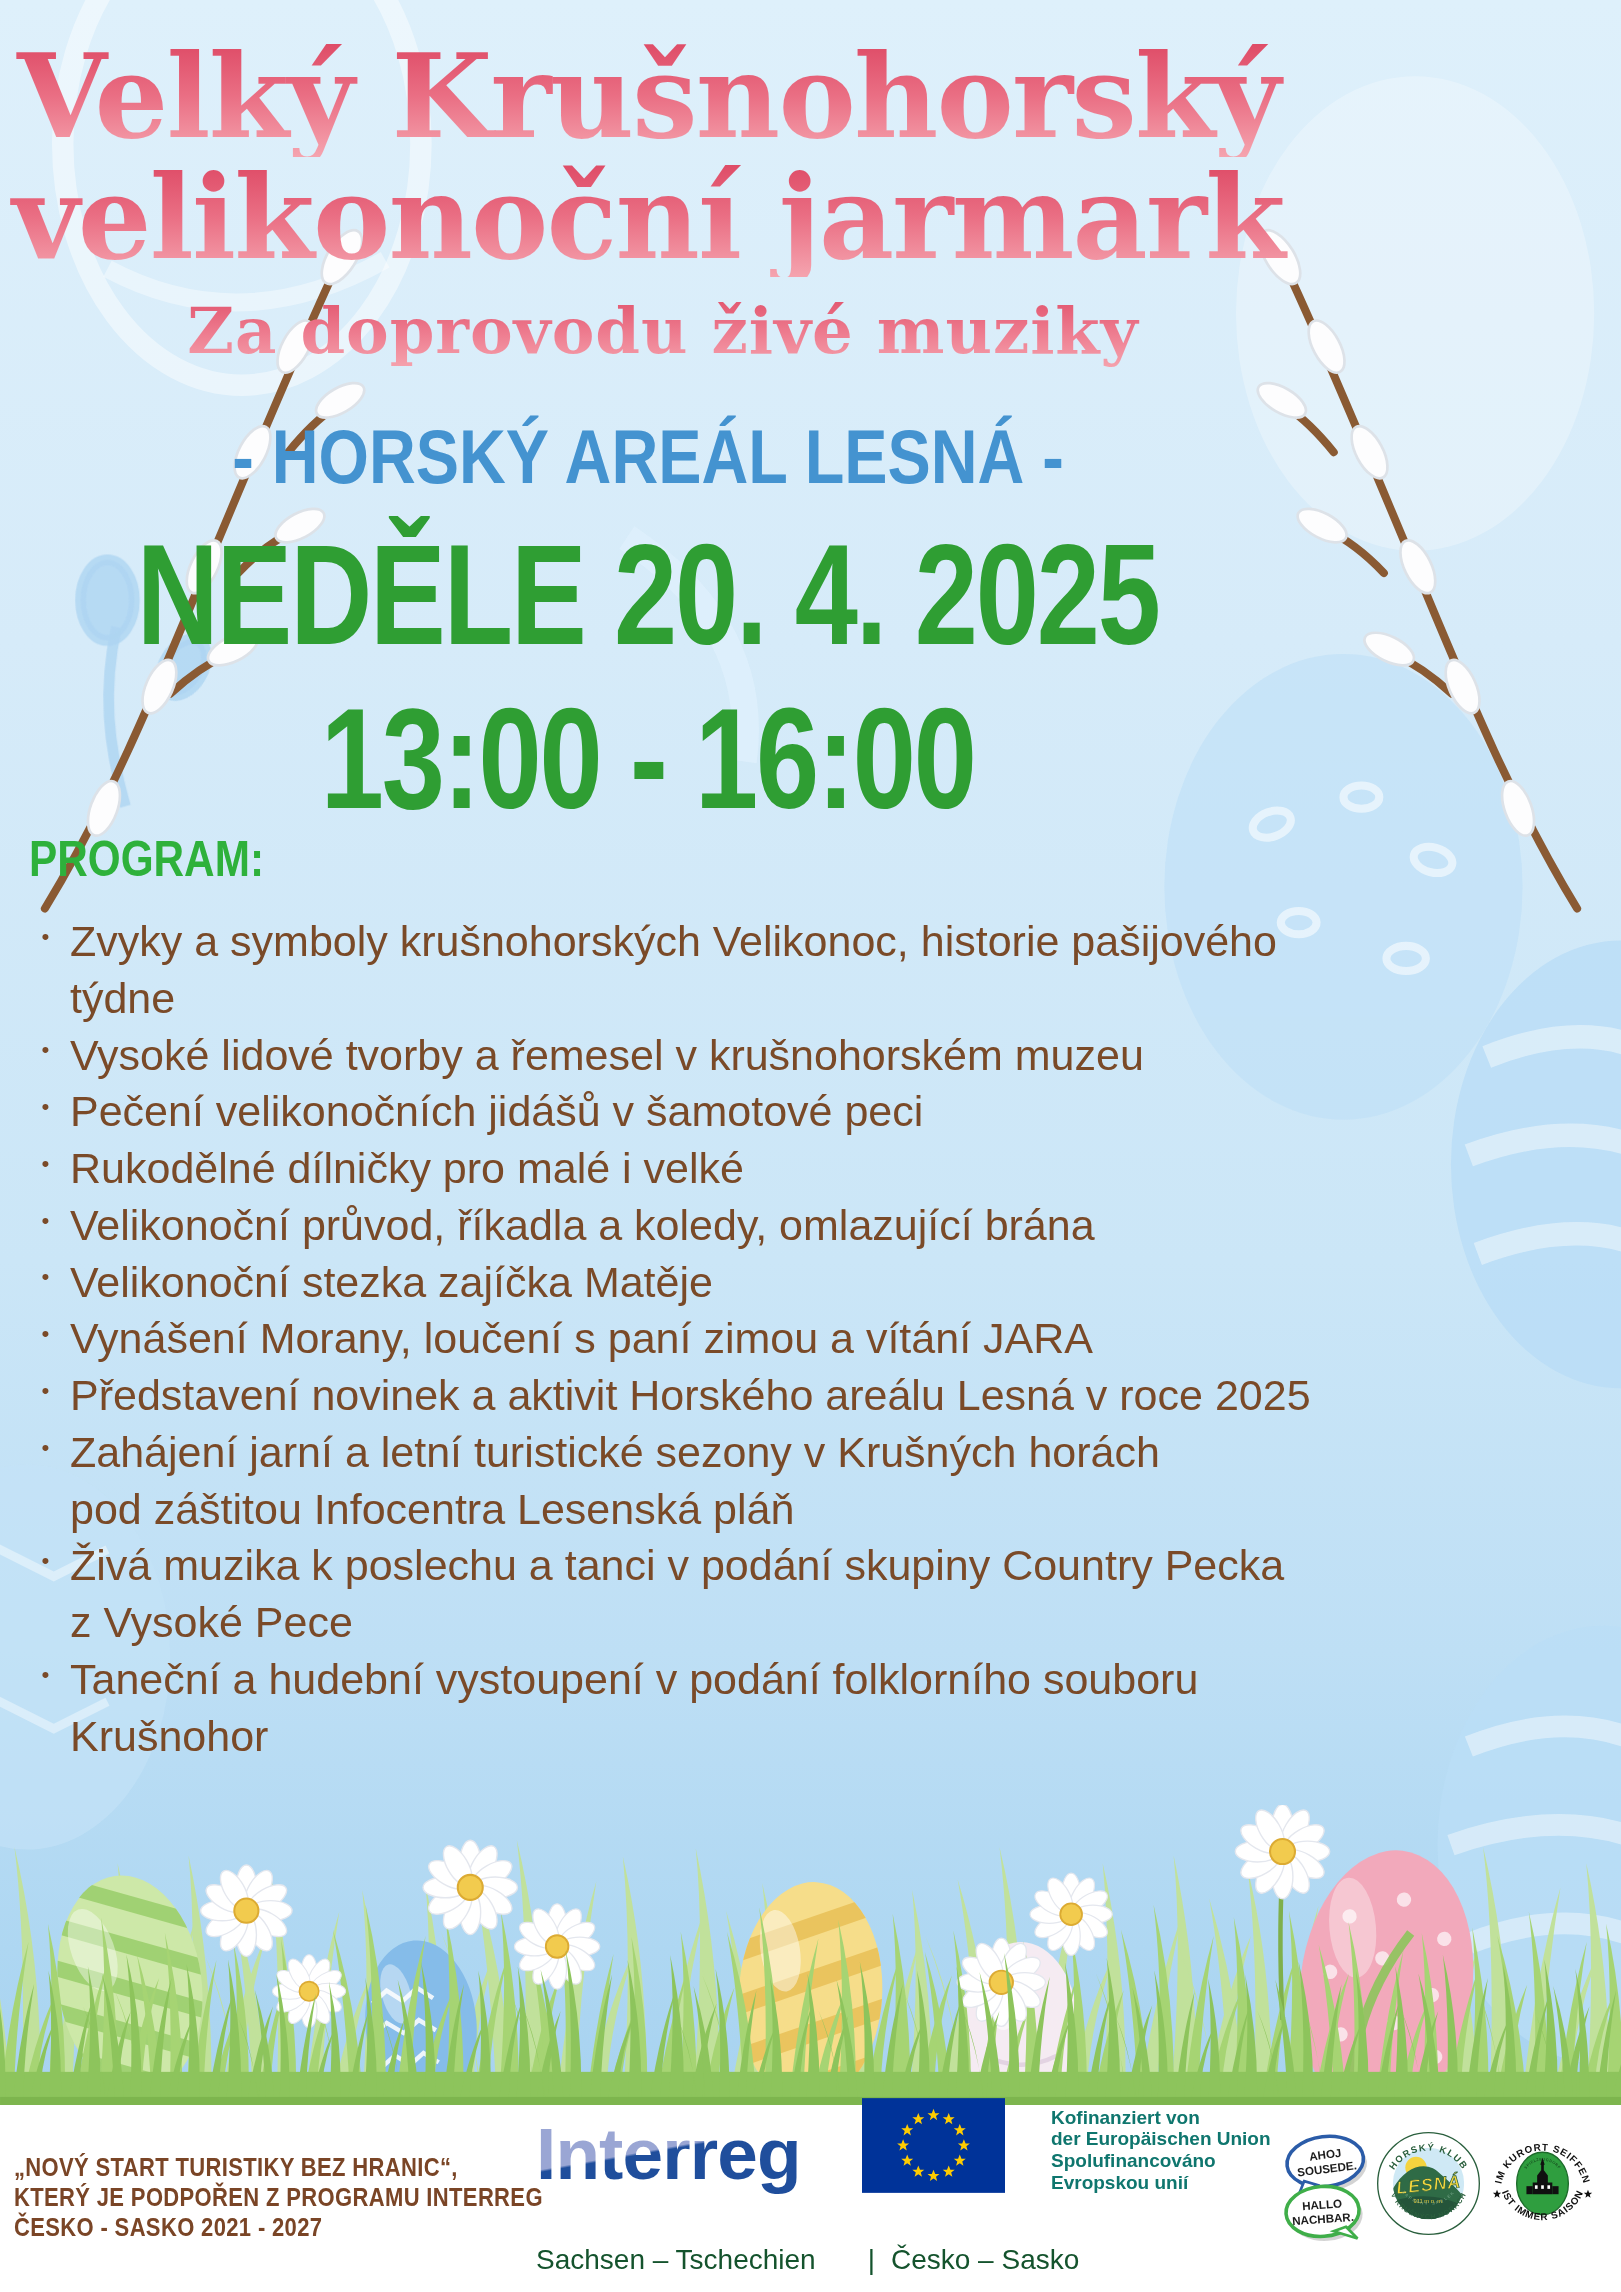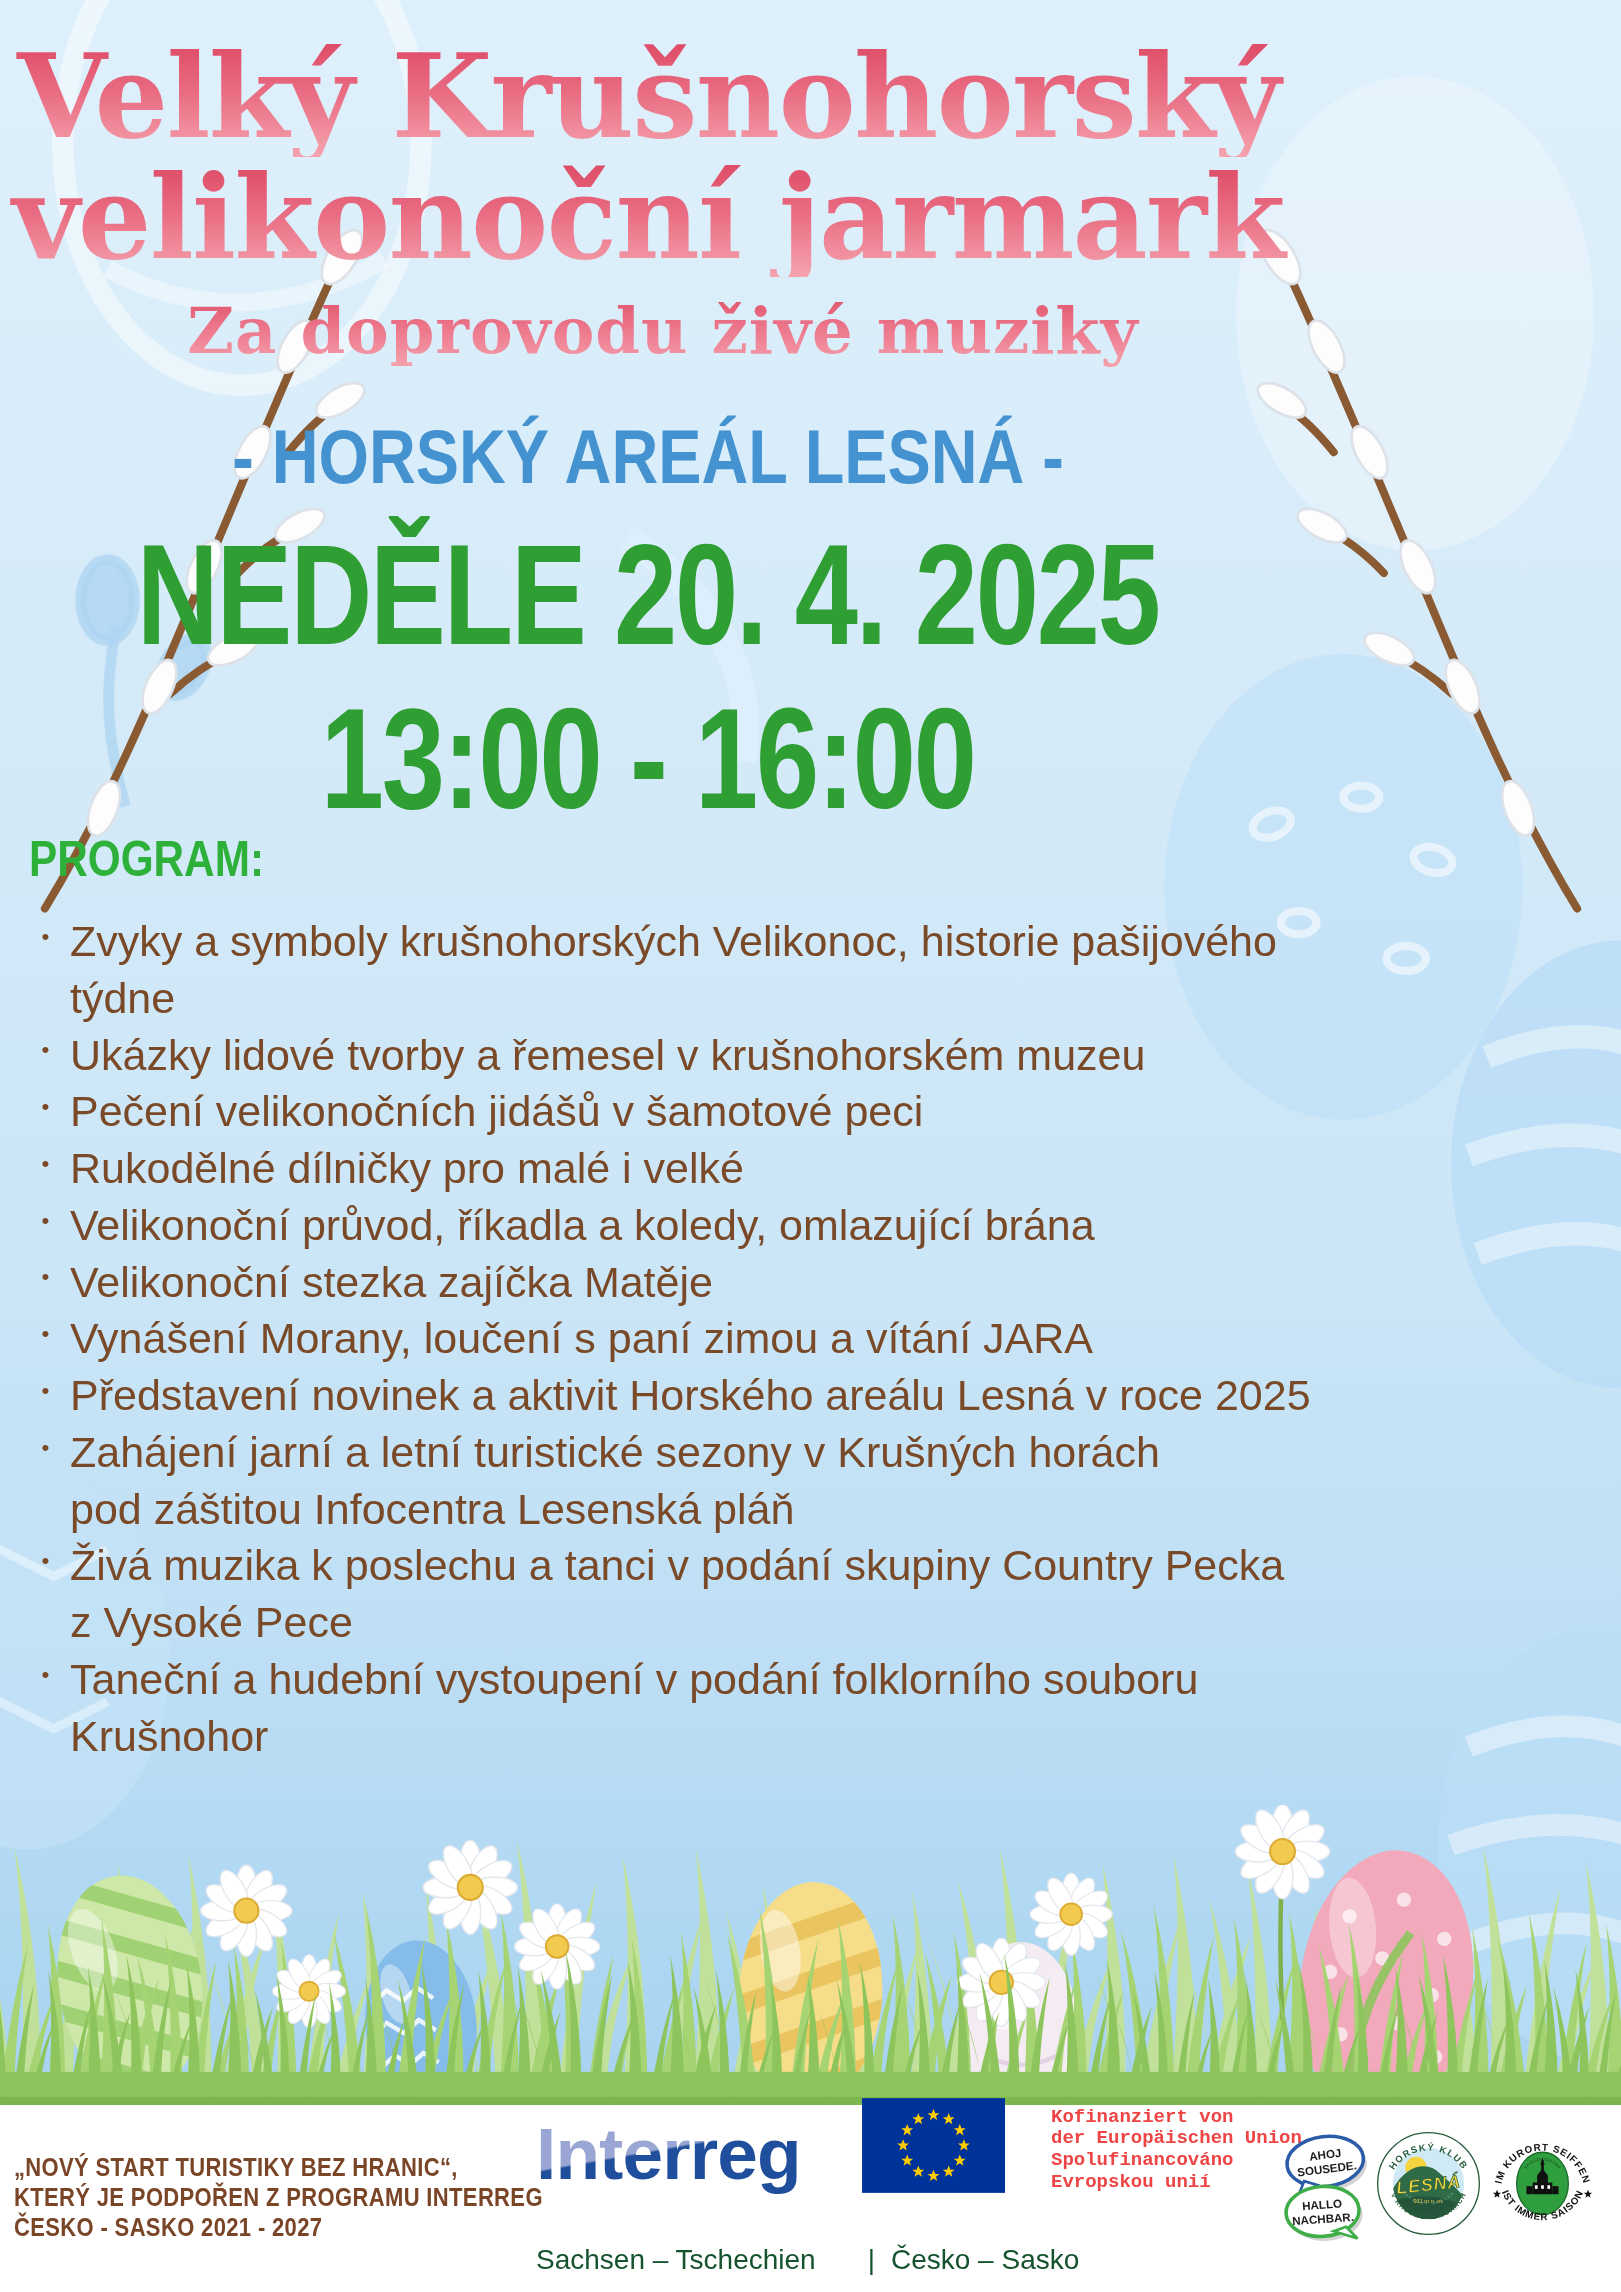--- a/index.html
+++ b/index.html
@@ -54,21 +54,21 @@
   }
   #interreg{position:absolute;left:536px;top:7.2px;}
   .interreg-word{
     font-size:73px;font-weight:bold;letter-spacing:-0.9px;
     background:linear-gradient(170deg,#9aa6d4 0 45%,#1f4e9c 47% 100%);
     -webkit-background-clip:text;background-clip:text;color:transparent;
   }
   #interreg-subline{position:absolute;left:536px;top:139px;font-size:28px;color:#14532d;white-space:nowrap;}
   #interreg-subline .sep{display:inline-block;margin:0 16px 0 52px;}
   #eu-flag{position:absolute;left:862px;top:-7.2px;}
-  #eu-text{position:absolute;left:1051px;top:1.8px;font-size:19px;font-weight:bold;color:#ef4444;line-height:1.14;font-family:Liberation Mono, monospace;}
+  #eu-text{position:absolute;left:1051px;top:1.8px;font-size:19px;font-weight:bold;color:#0f766e;line-height:1.14;}
   .logo{position:absolute;top:27px;}
   #logo-neighbors{left:1282px;}
   #logo-lesna{left:1375px;top:25px;}
   #logo-seiffen{left:1489px;top:25px;}
   svg text{font-family:"Liberation Sans",sans-serif;}
 </style>
 </head>
 <body>
 
 <div id="poster">
@@ -156,21 +156,21 @@
       <ellipse cx="86" cy="648" rx="15" ry="32" transform="rotate(20 86 648)"></ellipse>
     </g>
   </svg>
 
   <div id="program">
     <div class="program-heading"><span>PROGRAM:</span></div>
     <ul class="program">
 
     <li>Zvyky a symboly krušnohorských Velikonoc, historie pašijového
 týdne</li>
-        <li>Ukázky lidové tvorby a řemesel v krušnohorském muzeu</li>
+        <li>Vysoké lidové tvorby a řemesel v krušnohorském muzeu</li>
         <li>Pečení velikonočních jidášů v šamotové peci</li>
         <li>Rukodělné dílničky pro malé i velké</li>
         <li>Velikonoční průvod, říkadla a koledy, omlazující brána</li>
         <li>Velikonoční stezka zajíčka Matěje</li>
         <li>Vynášení Morany, loučení s paní zimou a vítání JARA</li>
         <li>Představení novinek a aktivit Horského areálu Lesná v roce 2025</li>
         <li>Zahájení jarní a letní turistické sezony v Krušných horách
 pod záštitou Infocentra Lesenská pláň</li>
         <li>Živá muzika k poslechu a tanci v podání skupiny Country Pecka
 z Vysoké Pece</li>

